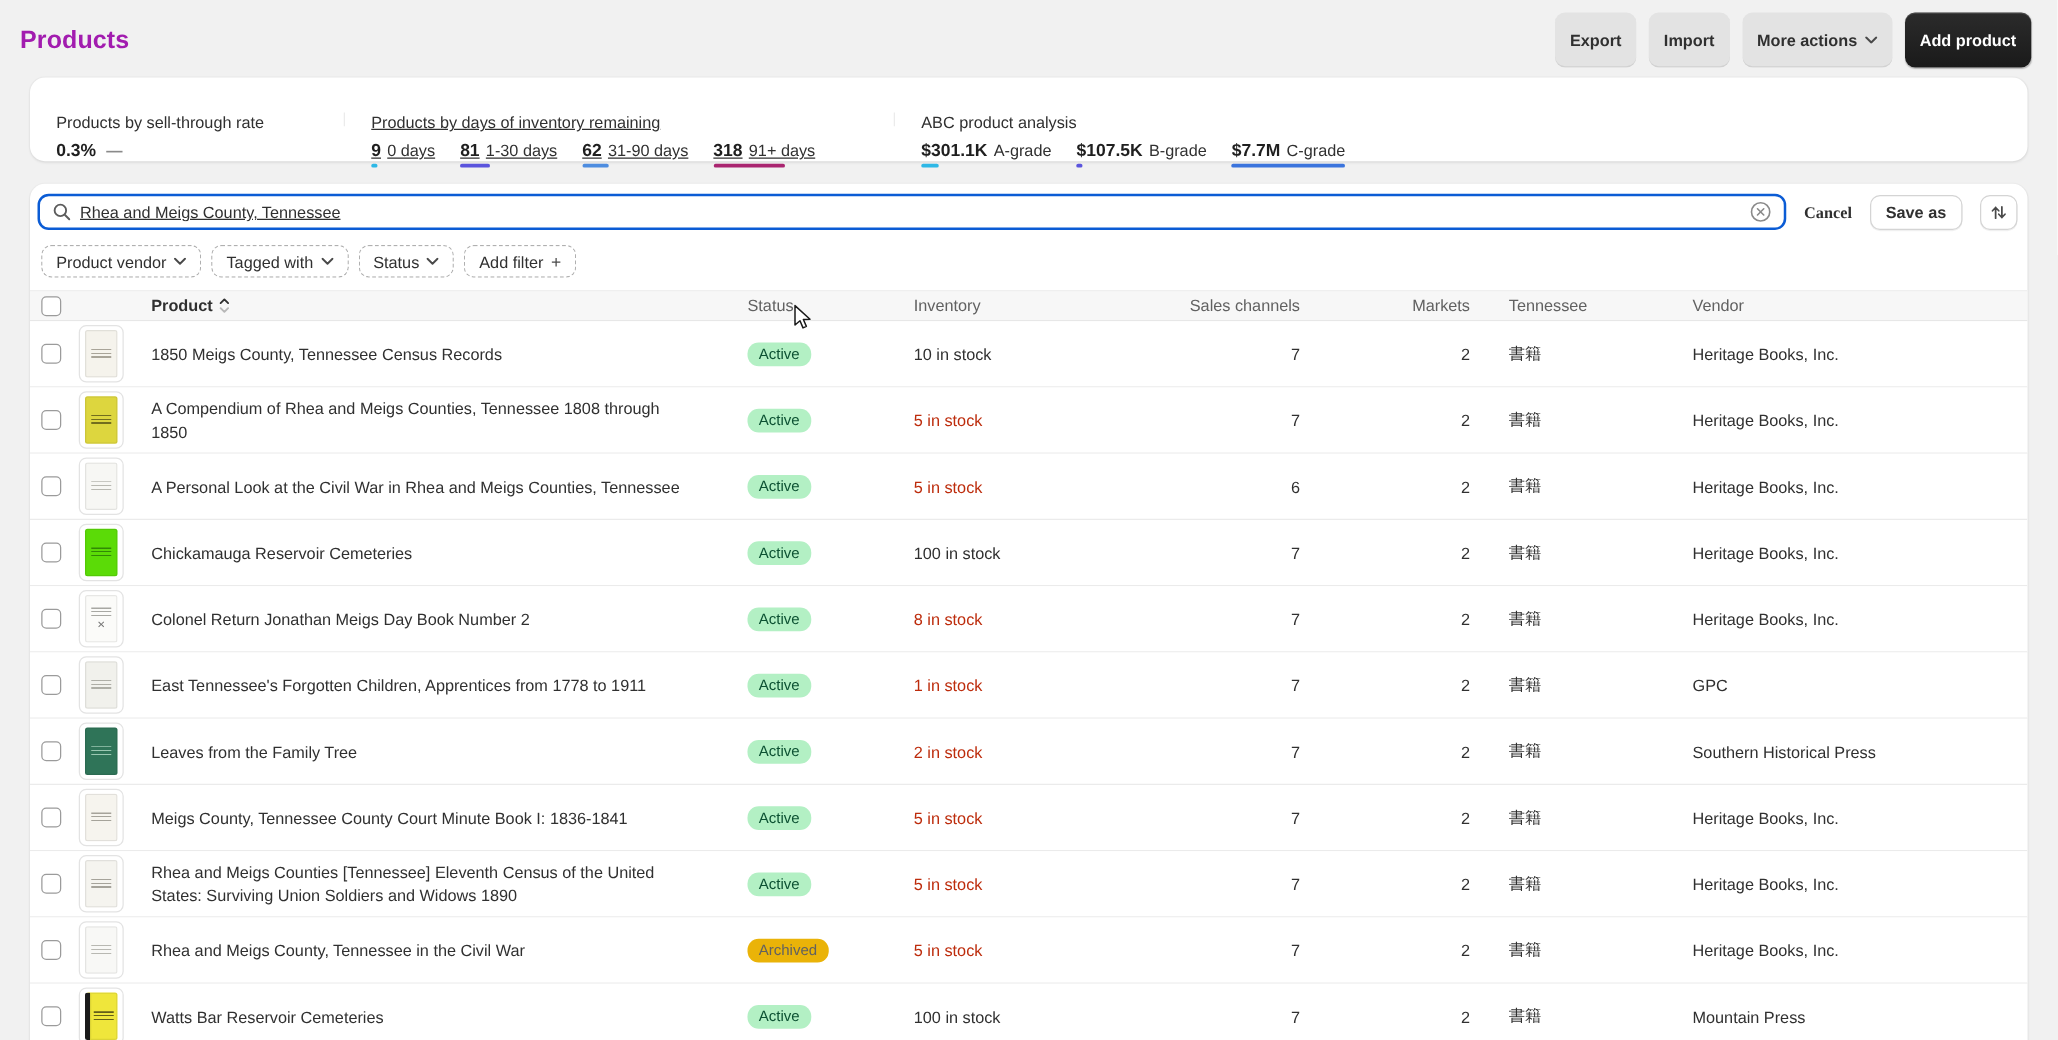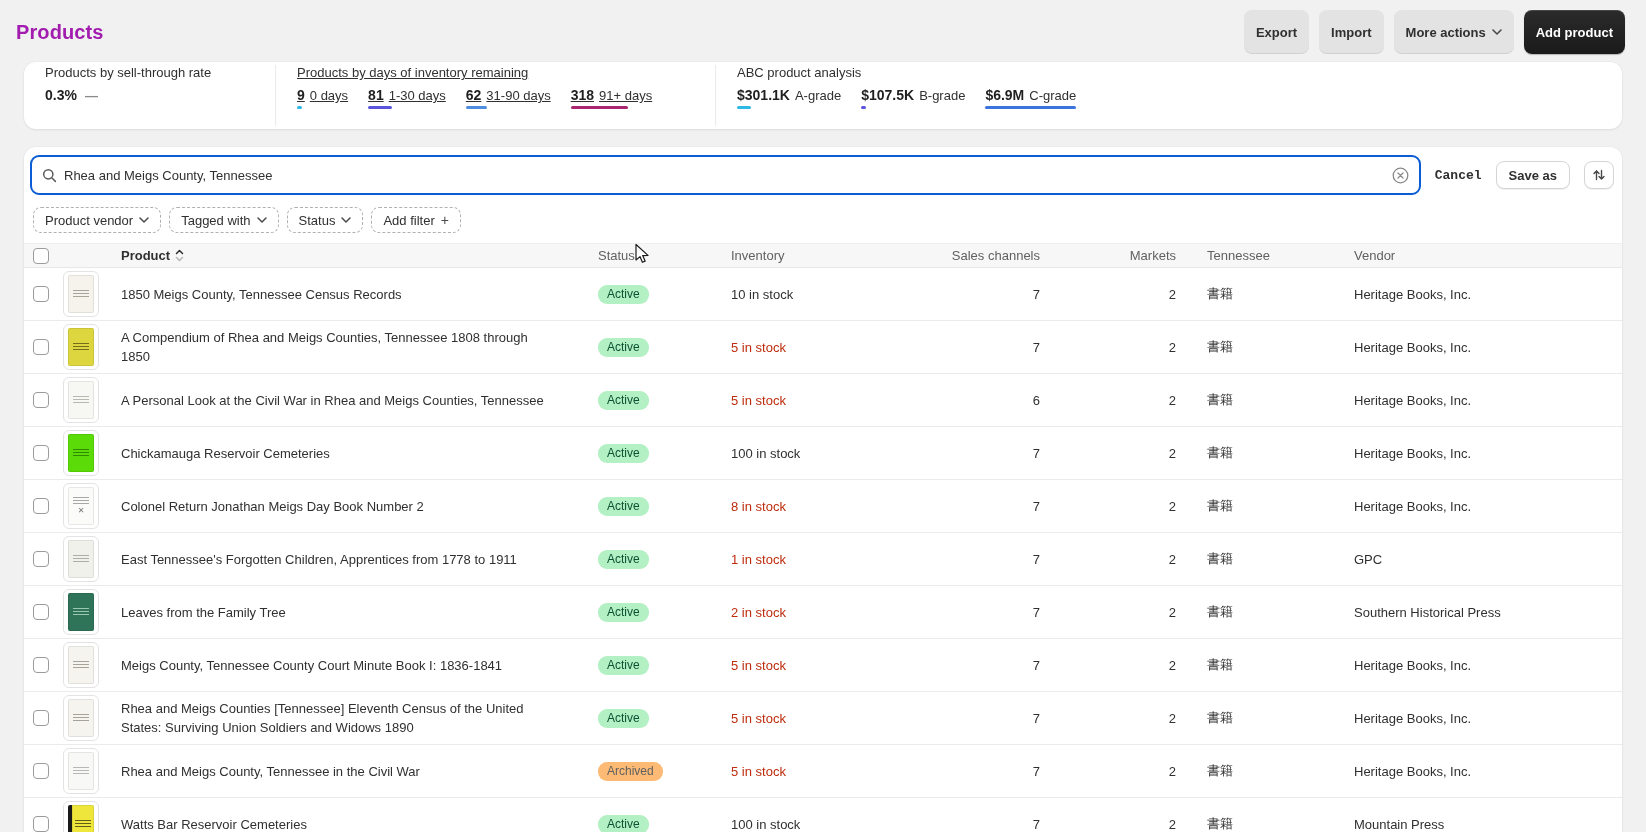--- a/index.html
+++ b/index.html
@@ -16,44 +16,44 @@
   .header-actions { display:flex; gap:10px; align-items:center; }
   .btn { border:none; cursor:pointer; border-radius:8px; height:44px; padding:0 12px;
     font-family:inherit; font-size:13px; font-weight:600; color:#303030;
     display:inline-flex; align-items:center; gap:6px; }
   .btn-secondary { background:#e3e3e3; box-shadow:inset 0 -1px 0 rgba(0,0,0,.08); }
   .btn-primary { background:linear-gradient(180deg,#2b2b2b,#1a1a1a); color:#fff;
     box-shadow:inset 0 1px 0 rgba(255,255,255,.14), 0 1px 1px rgba(0,0,0,.25); }
   .chev { width:10px; height:6px; display:inline-block; }
   
   .card { background:#fff; border-radius:12px; box-shadow:0 1px 2px rgba(26,26,26,.08), 0 0 0 1px rgba(0,0,0,.02); }
-  .metrics { margin:12px 24px 0 24px; height:67px; display:flex; align-items:stretch; padding:3px 0; }
+  .metrics { margin:12px 24px 0 24px; height:67px; display:flex; align-items:stretch; padding:28px 0; }
   .metric { padding:0 21px; }
   .metric.m1 { width:251px; }
   .metric.m2 { width:440px;text-decoration:underline; }
   .metric.m3 { flex:1; }
   .metric + .metric { border-left:1px solid #ebebeb; }
   .metric-title { font-size:13px; color:#303030; margin-bottom:7px; }
   .metric-value-row { display:flex; align-items:center; gap:8px; }
   .metric-big { font-size:14px; font-weight:700; color:#1f1f1f; }
   .trend-dash { color:#8a8a8a; font-weight:700; font-size:13px; }
   .stats { display:flex; align-items:baseline; }
   .stat { position:relative; display:inline-flex; align-items:baseline; gap:5px;
     margin-right:20px; padding-bottom:6px; cursor:pointer; }
   .stat-value { font-size:14px; font-weight:700; color:#1f1f1f; }
   .stat-bar { position:absolute; left:0; bottom:0; height:3px; border-radius:2px; }
   .stat-label { font-size:13px; color:#303030; }
   
   .table-card { margin:18px 24px 0 24px; min-height:700px; overflow:hidden; }
   .search-row { display:flex; align-items:center; padding:8px 8px 8px 6px; gap:14px; }
-  .search-box { flex:1; display:flex; align-items:center; gap:7px; height:40px;
-    border:2px solid #0b5cd5; border-radius:9px; background:#fff; padding:0 10px; }
+  .search-box { flex:1; display:flex; align-items:center; gap:7px; height:29px;
+    border:2px solid #0b5cd5; border-radius:9px; background:#fff; padding:0 10px;text-decoration:underline; }
   .search-box input { flex:1; border:none; outline:none; font-family:inherit;
     font-size:13px; color:#303030; background:transparent; }
-  .text-btn { background:none; border:none; font-family:Liberation Mono, monospace; font-size:13px;
+  .text-btn { background:none; border:none; font-family:Liberation Serif, serif; font-size:13px;
     font-weight:600; color:#303030; cursor:pointer; }
   .btn-outline { background:#fff; border:1px solid #d4d4d4; border-radius:8px; height:28px;
     padding:0 12px; font-family:inherit; font-size:13px; font-weight:600; color:#303030;
     box-shadow:0 1px 0 rgba(0,0,0,.06); cursor:pointer; }
   .icon-btn { width:30px; height:28px; padding:0; display:inline-flex; align-items:center; justify-content:center; }
   .filter-row { display:flex; gap:8px; padding:4px 9px 10px 9px; }
   .pill { display:inline-flex; align-items:center; gap:6px; height:26px; padding:0 11px;
     border:1px dashed #b0b0b0; border-radius:8px; background:transparent; cursor:pointer;
     font-family:inherit; font-size:13px; color:#303030; }
   .pill .plus { font-size:14px; color:#4a4a4a; }
@@ -70,21 +70,21 @@
   .trow { min-height:53px; border-bottom:1px solid #ebebeb; background:#fff; }
   .thumb { width:36px; height:46px; background:#fff; border:1px solid #e3e3e3; border-radius:6px;
     display:flex; align-items:center; justify-content:center; }
   .book { width:26px; height:38px; border-radius:2px; box-shadow:inset 0 0 0 1px rgba(0,0,0,.08);
     display:flex; flex-direction:column; align-items:center; justify-content:center; gap:2px; }
   .book-lines { width:16px; height:8px; opacity:.75; }
   .book-glyph { font-size:8px; line-height:8px; color:#777; }
   .p-title { font-size:13px; line-height:19px; color:#303030; padding-right:50px; cursor:pointer; }
   .badge { display:inline-block; padding:2px 9px 3px 9px; border-radius:9px; font-size:12px; font-weight:500; }
   .badge-active { background:#b3f0c4; color:#0c5132; }
-  .badge-archived { background:#fdba74; color:#616161;text-align:center; }
+  .badge-archived { background:#eab308; color:#616161;text-align:center; }
   .inv { font-size:13px; color:#303030; }
   .inv.low { color:#bd2c0c; }
   .cell { font-size:13px; color:#303030; }
   .sort-carets { display:inline-flex; flex-direction:column; gap:1px; }
   
   .cursor { position:absolute; left:634px; top:243px; pointer-events:none; z-index:50; }
 </style>
 </head>
 <body>
 
@@ -148,21 +148,21 @@
     <span class="stat-bar" style="background: rgb(46, 184, 230); width: 14px;"></span>
   </span>
 
   <span class="stat">
     <span class="stat-value">$107.5K</span>
     <span class="stat-label">B-grade</span>
     <span class="stat-bar" style="background: rgb(91, 84, 221); width: 5px;"></span>
   </span>
 
   <span class="stat">
-    <span class="stat-value">$6.9M</span>
+    <span class="stat-value">$7.7M</span>
     <span class="stat-label">C-grade</span>
     <span class="stat-bar" style="background: rgb(59, 116, 221); width: 100%;"></span>
   </span>
 </div>
   </div>
 </section>
 
 <section class="card table-card">
 
   <div class="search-row">

